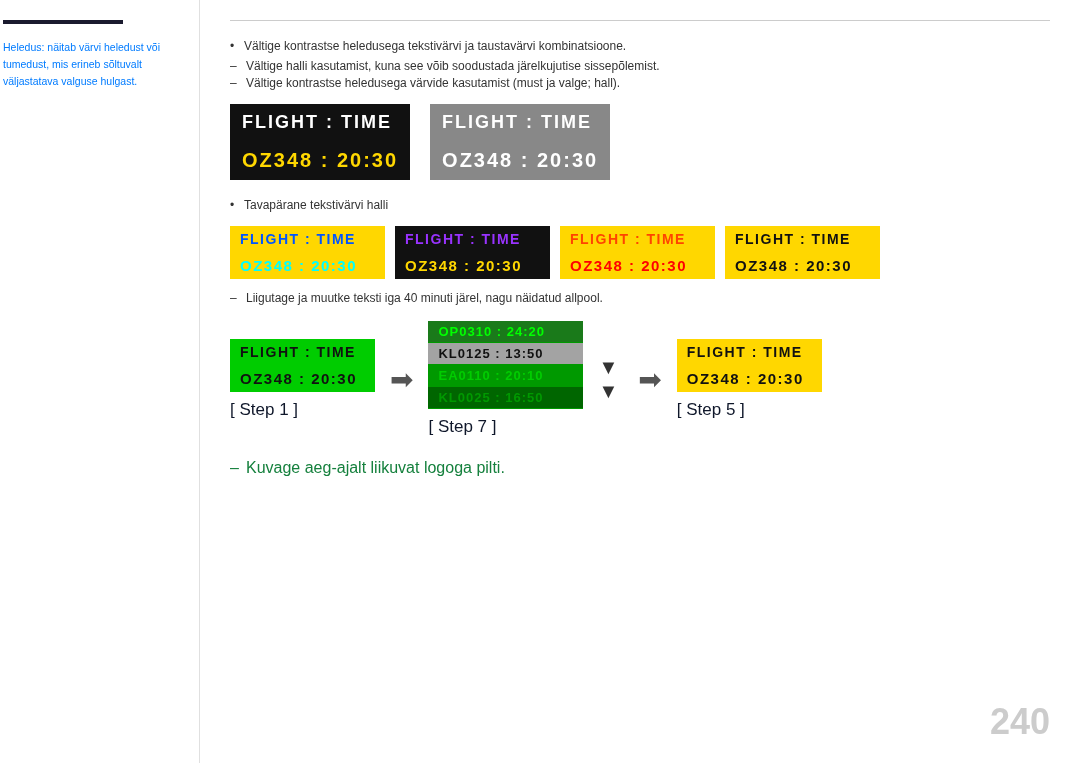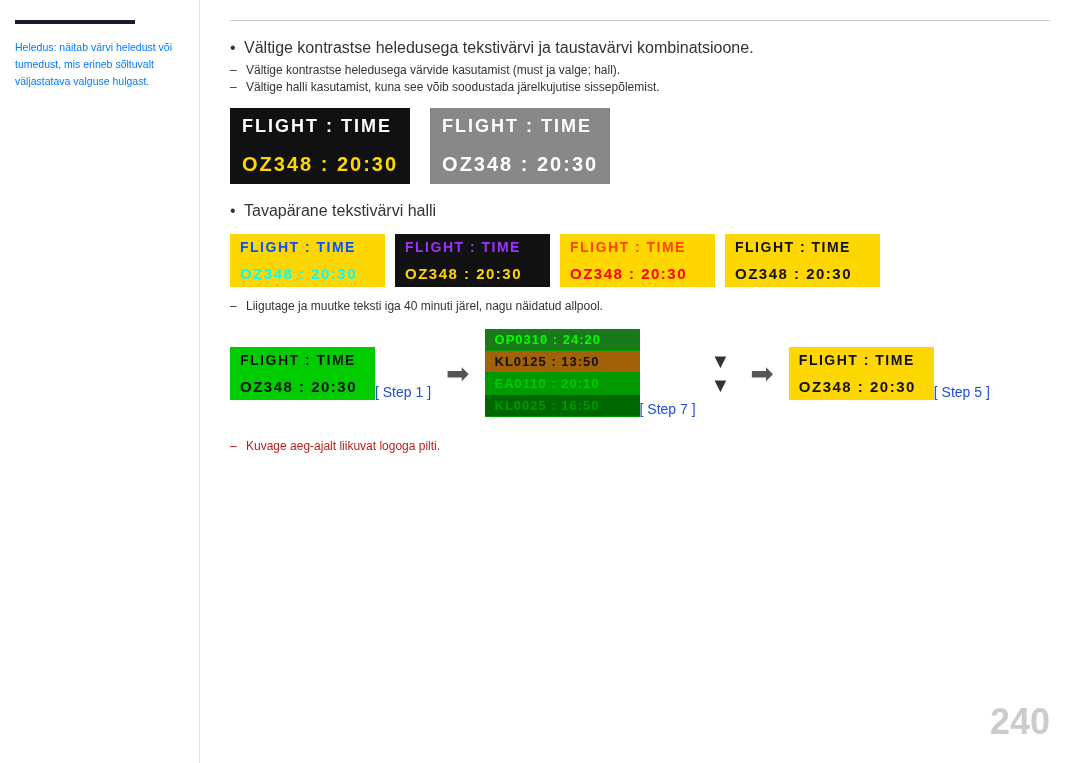--- a/index.html
+++ b/index.html
@@ -15,21 +15,21 @@
     .page-container {
       display: flex;
       width: 100%;
       height: 100%;
     }
 
     
     .sidebar {
       width: 200px;
       min-width: 200px;
-      padding: 20px 15px;
+      padding: 20px 3px;
       border-right: 1px solid #e0e0e0;
       font-size: 11px;
       color: #555;
       line-height: 1.5;
     }
 
     .sidebar-bar {
       width: 120px;
       height: 4px;
       background: #1a1a2e;
@@ -55,21 +55,21 @@
       background: #ccc;
       margin-bottom: 18px;
     }
 
     
     .bullet-list {
       list-style: none;
       margin-bottom: 6px;
     }
     .bullet-list li {
-      font-size: 16px;
+      font-size: 12px;
       color: #333;
       margin-bottom: 4px;
       padding-left: 14px;
       position: relative;
     }
     .bullet-list li::before {
       content: '•';
       position: absolute;
       left: 0;
     }
@@ -260,33 +260,33 @@
     .arrows-down {
       display: flex;
       flex-direction: column;
       color: #333;
       font-size: 20px;
       line-height: 1.2;
       margin: 0 5px;
     }
 
     .step-label {
-      font-size: 14px;
-      color: #1d4ed8;
+      font-size: 17px;
+      color: #0f172a;
       margin-top: 8px;
       text-align: center;
     }
 
     .bottom-notes {
       margin-top: 4px;
     }
 
     .bottom-dash {
-      font-size: 12px;
-      color: #b91c1c;
+      font-size: 16px;
+      color: #15803d;
       padding-left: 16px;
       position: relative;
       margin-bottom: 4px;
       margin-top: 22px;
     }
     .bottom-dash::before {
       content: '–';
       position: absolute;
       left: 0;
     }
@@ -302,43 +302,43 @@
     }
 
     .steps-full-row {
       display: flex;
       align-items: center;
       gap: 10px;
     }
 
     .step-unit {
       display: flex;
-      flex-direction: row;
-      align-items: flex-end;
+      flex-direction: column;
+      align-items: flex-start;
     }
   </style>
 </head>
 <body>
 
 <div class="page-container">
 
   <div class="sidebar">
     <div class="sidebar-bar"></div>
     <p class="sidebar-text">Heledus: näitab värvi heledust või tumedust, mis erineb sõltuvalt väljastatava valguse hulgast.</p>
   </div>
 
   <div class="main-content">
     <div class="top-divider"></div>
 
     <ul class="bullet-list">
       <li>Vältige kontrastse heledusega tekstivärvi ja taustavärvi kombinatsioone.</li>
     </ul>
     <ul class="dash-list">
+      <li>Vältige halli kasutamist, kuna see võib soodustada järelkujutise sissepõlemist.</li>
       <li>Vältige kontrastse heledusega värvide kasutamist (must ja valge; hall).</li>
-      <li>Vältige halli kasutamist, kuna see võib soodustada järelkujutise sissepõlemist.</li>
     </ul>
 
     <div class="flight-displays-row">
       <div class="flight-box box-black-yellow">
         <div class="flight-header">FLIGHT  :  TIME</div>
         <div class="flight-body">OZ348  :  20:30</div>
       </div>
       <div class="flight-box box-gray-white">
         <div class="flight-header">FLIGHT  :  TIME</div>
         <div class="flight-body">OZ348  :  20:30</div>
@@ -387,21 +387,21 @@
           <div class="step-body">OZ348  :  20:30</div>
         </div>
         <div class="step-label">[ Step 1 ]</div>
       </div>
 
       <div class="arrow-right">➡</div>
 
       <div class="step-unit">
         <div class="step2-display">
           <div class="step-row" style="background:#1a7a1a;color:#00ff00;">OP0310  :  24:20</div>
-          <div class="step-row highlight" style="background:#a16207;color:#111;">KL0125  :  13:50</div>
+          <div class="step-row highlight" style="background:#a3a3a3;color:#111;">KL0125  :  13:50</div>
           <div class="step-row" style="background:#009900;color:#00cc00;">EA0110  :  20:10</div>
           <div class="step-row dim" style="background:#006600;color:#009900;">KL0025  :  16:50</div>
         </div>
         <div class="step-label">[ Step 7 ]</div>
       </div>
 
       <div style="display:flex;flex-direction:column;align-items:center;gap:4px;">
         <div class="arrows-down">
           <span>▼</span>
           <span>▼</span>

